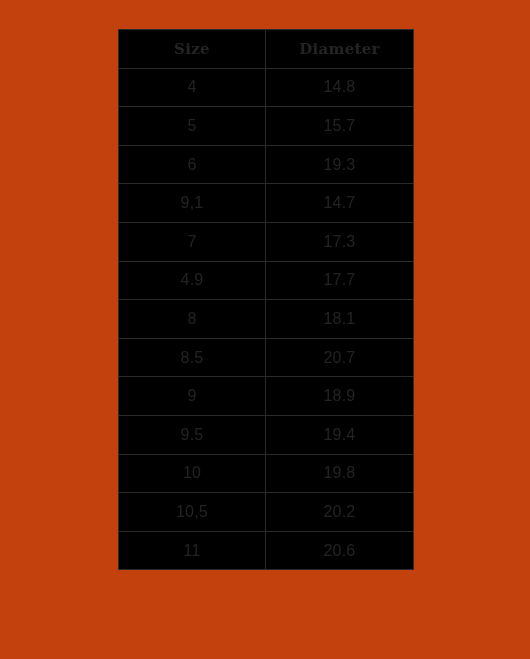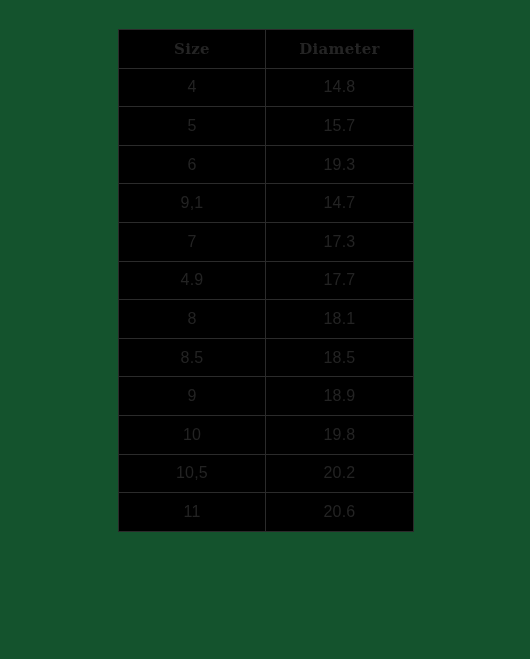--- a/index.html
+++ b/index.html
@@ -13,21 +13,21 @@
 
   body {
     font-family: "Liberation Sans", sans-serif;
     -webkit-font-smoothing: antialiased;
   }
 
   #page {
     position: relative;
     width: 530px;
     height: 659px;
-    background: #14532d;
+    background: #c2410c;
   }
 
   
   #size-chart-table {
     position: absolute;
     left: 118px;
     top: 29px;
     width: 295px;
     border-collapse: collapse;
     table-layout: fixed;
@@ -104,25 +104,29 @@
         <tr>
           <td>4.9</td>
           <td>17.7</td>
         </tr>
         <tr>
           <td>8</td>
           <td>18.1</td>
         </tr>
         <tr>
           <td>8.5</td>
-          <td>18.5</td>
+          <td>20.7</td>
         </tr>
         <tr>
           <td>9</td>
           <td>18.9</td>
+        </tr>
+        <tr>
+          <td>9.5</td>
+          <td>19.4</td>
         </tr>
         <tr>
           <td>10</td>
           <td>19.8</td>
         </tr>
         <tr>
           <td>10,5</td>
           <td>20.2</td>
         </tr>
         <tr>

